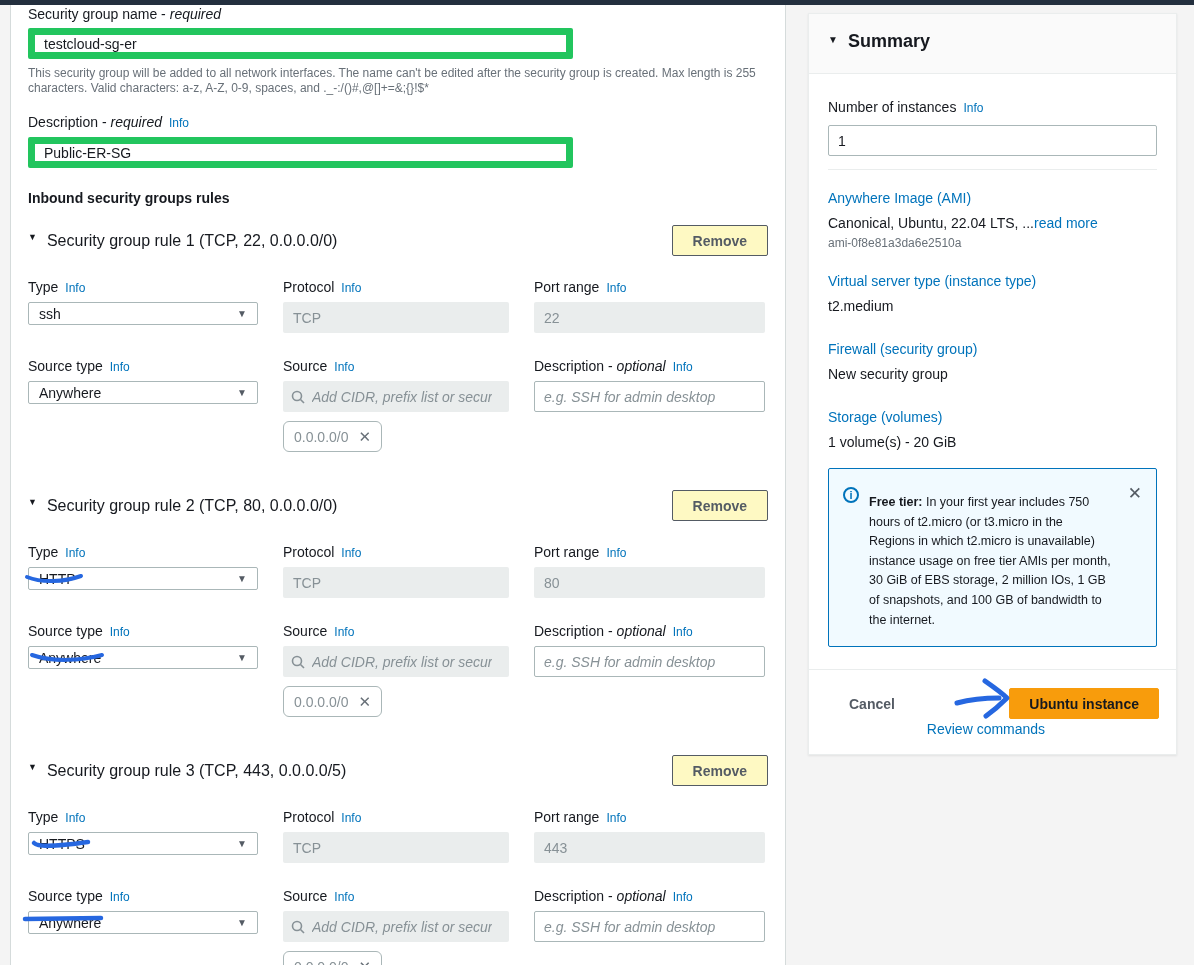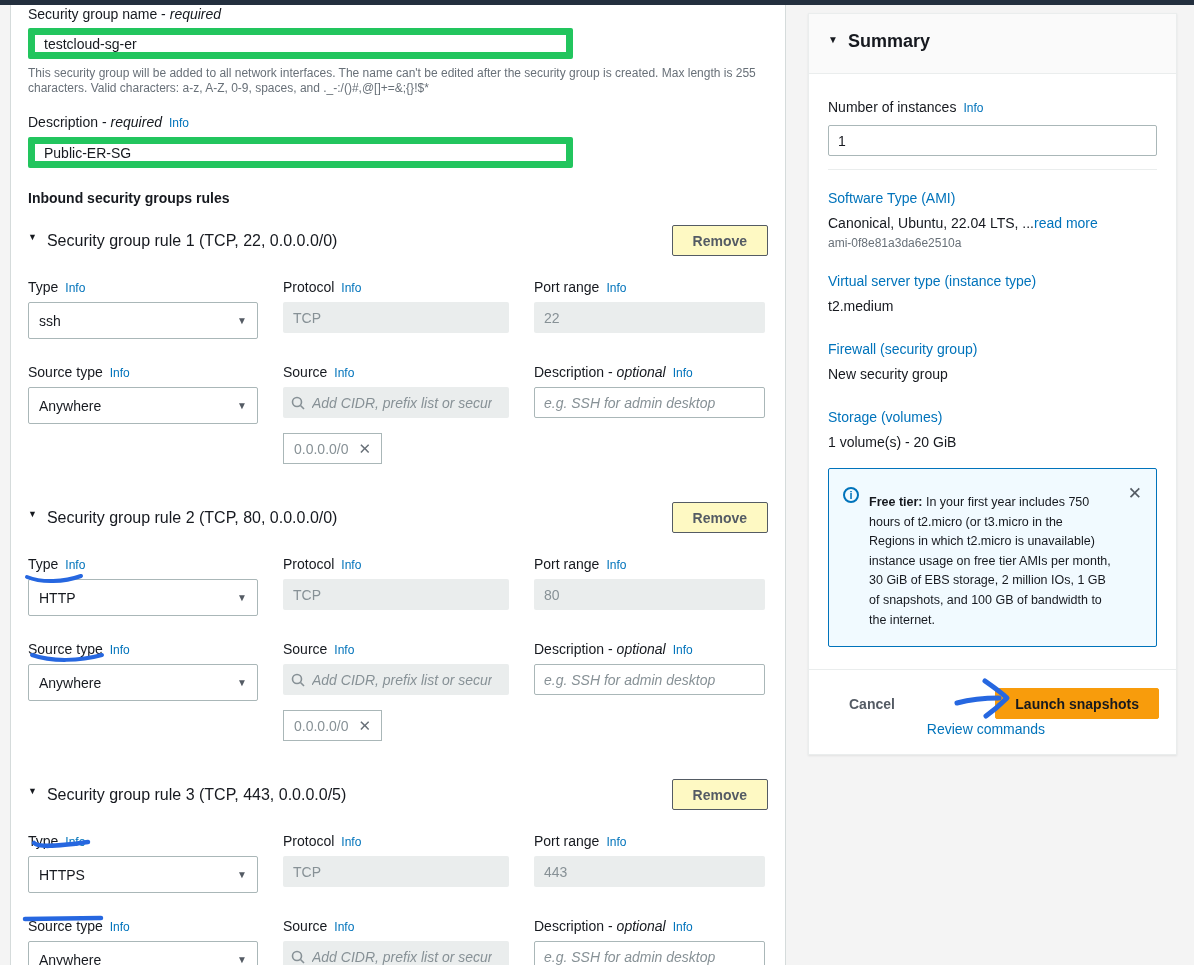--- a/index.html
+++ b/index.html
@@ -37,21 +37,21 @@
   .remove-btn {
     height:31px; padding:0 20px; background:#fef9c3; border:1px solid #545b64; border-radius:2px;
     color:#545b64; font-weight:bold; font-size:14px; cursor:pointer;
     font-family:"Liberation Sans", sans-serif;
   }
   .rule-grid { display:grid; grid-template-columns:230px 226px 231px; column-gap:25px; }
   .lbl-row { margin-top:22px; }
   .lbl-row2 { margin-top:24px; }
   .ctl-row { margin-top:4px; }
   .select-box {
-    height:37px; border:1px solid #aab7b8; border-radius:2px; background:#fff;
+    height:23px; border:1px solid #aab7b8; border-radius:2px; background:#fff;
     display:flex; align-items:center; justify-content:space-between; padding:0 10px;
     font-size:14px; color:#16191f; cursor:pointer;
   }
   .select-caret { font-size:10px; color:#545b64; }
   .disabled-box {
     height:31px; background:#eaeded; border-radius:2px; display:flex; align-items:center;
     padding:0 10px; font-size:14px; color:#879196;
   }
   .search-box {
     height:31px; background:#eaeded; border-radius:2px; display:flex; align-items:center;
@@ -63,21 +63,21 @@
   }
   .search-box input::placeholder { color:#879196; opacity:1; }
   .plain-input {
     height:31px; width:100%; border:1px solid #aab7b8; border-radius:2px; padding:0 9px;
     font-size:14px; outline:none; font-family:"Liberation Sans", sans-serif; color:#16191f;
   }
   .plain-input::placeholder { font-style:italic; color:#879196; opacity:1; }
   .token-row { margin-top:9px; }
   .cidr-token {
     display:inline-flex; align-items:center; height:31px; border:1px solid #aab7b8;
-    border-radius:0; padding:0 10px; color:#879196; font-size:14px; background:#fff;
+    border-radius:6px; padding:0 10px; color:#879196; font-size:14px; background:#fff;
   }
   .token-x { margin-left:10px; color:#687078; font-size:15px; cursor:pointer; }
 
   
   .summary-panel {
     position:absolute; left:808px; top:13px; width:369px; background:#fff;
     border:1px solid #eaeded; box-shadow:0 1px 2px rgba(0,0,0,0.08);
   }
   .summary-header {
     background:#fafafa; padding:17px 19px 21px; border-bottom:1px solid #eaeded;
@@ -299,21 +299,21 @@
     <span class="caret-icon">▼</span>
     <span>Summary</span>
   </div>
   <div class="summary-body">
     <div class="field-label">
       <span>Number of instances</span><span class="info-link">Info</span>
     </div>
     <input class="sum-input" value="1" style="">
     <div class="sum-divider"></div>
 
-    <div><span class="sum-link mt19">Software Type (AMI)</span></div>
+    <div><span class="sum-link mt19">Anywhere Image (AMI)</span></div>
     <div class="sum-value">
       <span>Canonical, Ubuntu, 22.04 LTS, ...</span><span class="read-more">read more</span>
     </div>
     <div class="sum-sub">ami-0f8e81a3da6e2510a</div>
 
     <div><span class="sum-link mt21">Virtual server type (instance type)</span></div>
     <div class="sum-value">t2.medium</div>
 
     <div><span class="sum-link mt24">Firewall (security group)</span></div>
     <div class="sum-value">New security group</div>
@@ -323,21 +323,21 @@
 
     <div class="free-tier-box">
       <span class="info-circle-icon">i</span>
       <span class="free-tier-text"><b>Free tier:</b><span> In your first year includes 750 hours of t2.micro (or t3.micro in the Regions in which t2.micro is unavailable) instance usage on free tier AMIs per month, 30 GiB of EBS storage, 2 million IOs, 1 GB of snapshots, and 100 GB of bandwidth to the internet.</span></span>
       <span class="free-tier-close">✕</span>
     </div>
   </div>
   <div class="summary-footer">
     <div class="footer-row">
       <span class="cancel-link">Cancel</span>
-      <button class="launch-btn">Launch snapshots</button>
+      <button class="launch-btn">Ubuntu instance</button>
     </div>
     <div class="review-row">
       <span class="review-link">Review commands</span>
     </div>
   </div>
 </div>
 
 <svg class="annotations" viewBox="0 0 1194 965">
   <path d="M27,577 C42,583 64,582 81,576" fill="none" stroke="#2667e0" stroke-width="4" stroke-linecap="round"></path>
   <path d="M32,655 C52,662 80,661 102,655" fill="none" stroke="#2667e0" stroke-width="4" stroke-linecap="round"></path>

